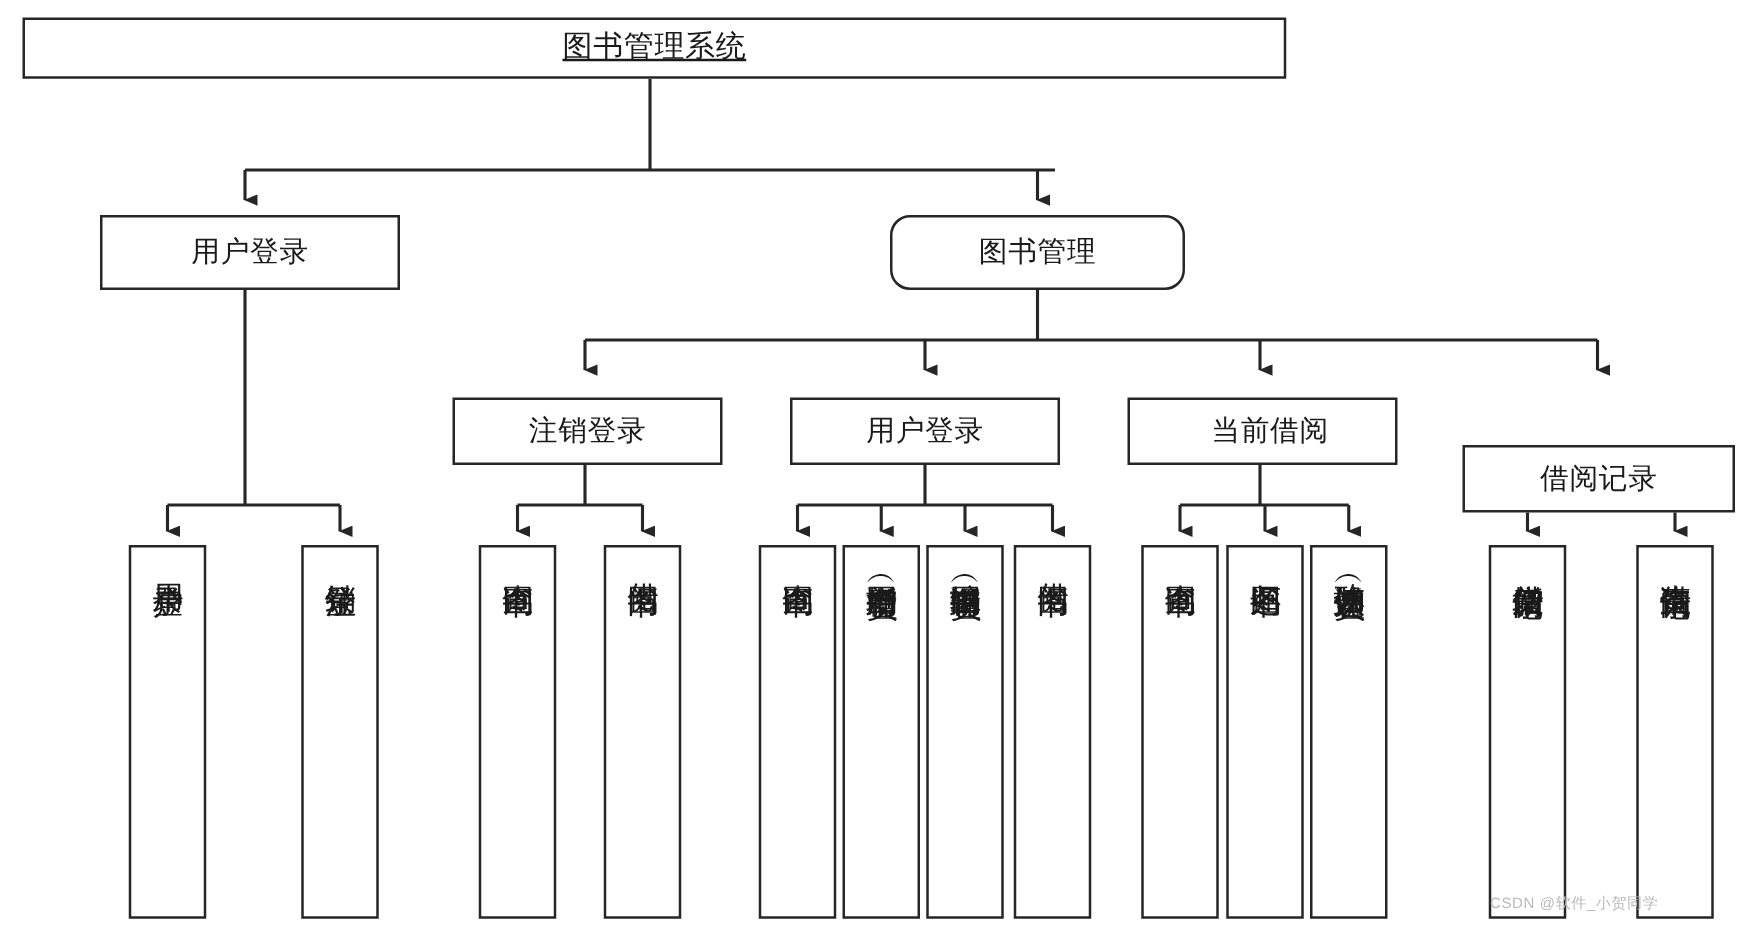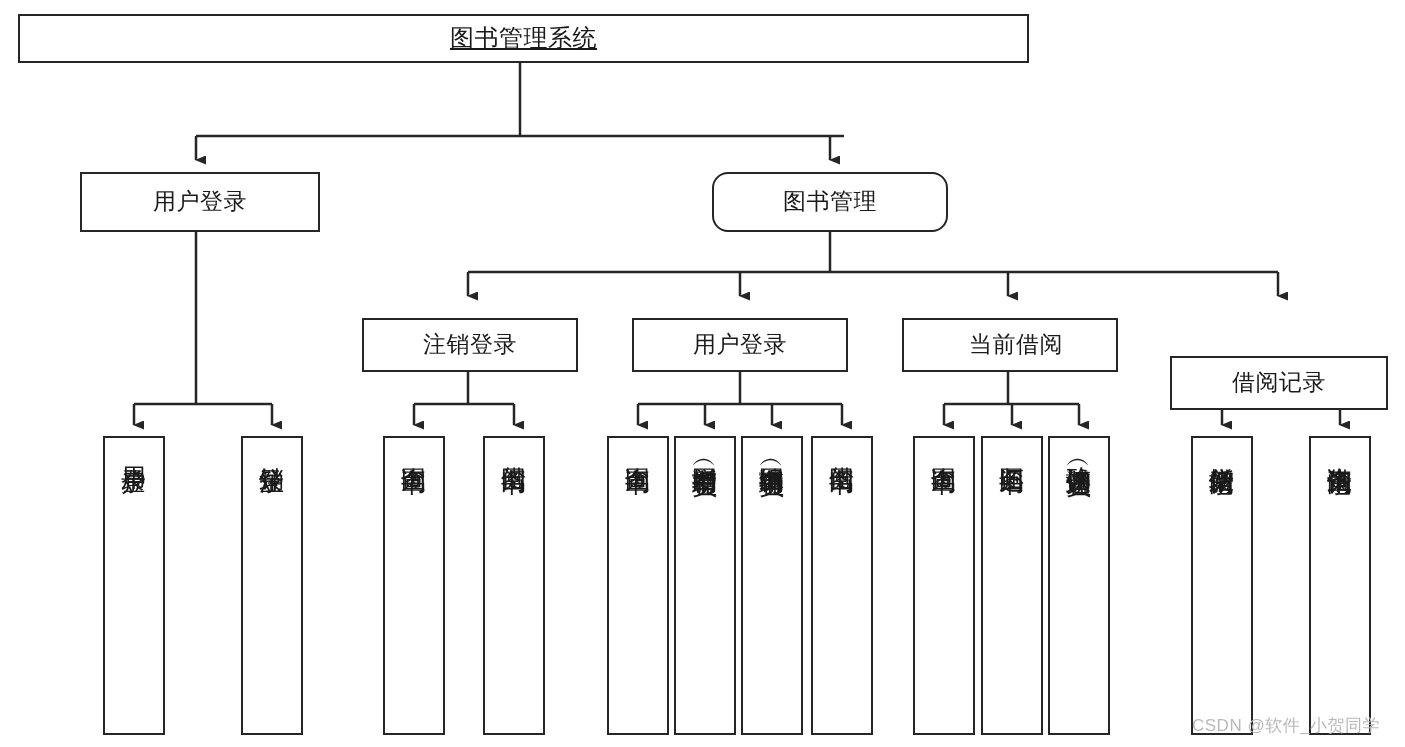--- a/index.html
+++ b/index.html
@@ -56,21 +56,21 @@
     text-orientation: upright;
     font-size: 25px;
     line-height: 1.12;
     letter-spacing: 1px;
     white-space: normal;
   }
   .watermark {
     position: absolute;
     left: 1192px;
     top: 714px;
-    font-size: 17px;
+    font-size: 12px;
     color: #b9b9b9;
     letter-spacing: 0.5px;
     white-space: nowrap;
     z-index: 5;
   }
 </style>
 </head>
 <body>
 
 <div id="canvas">

